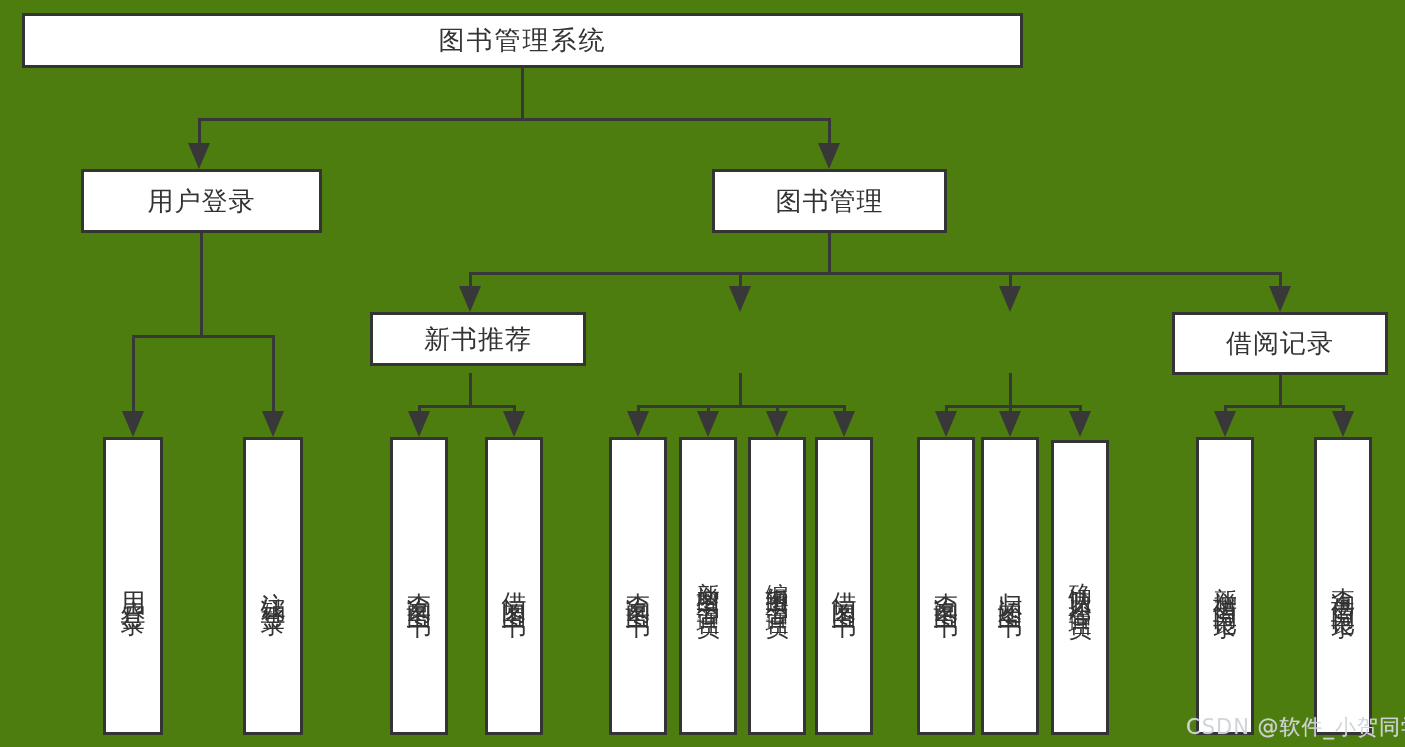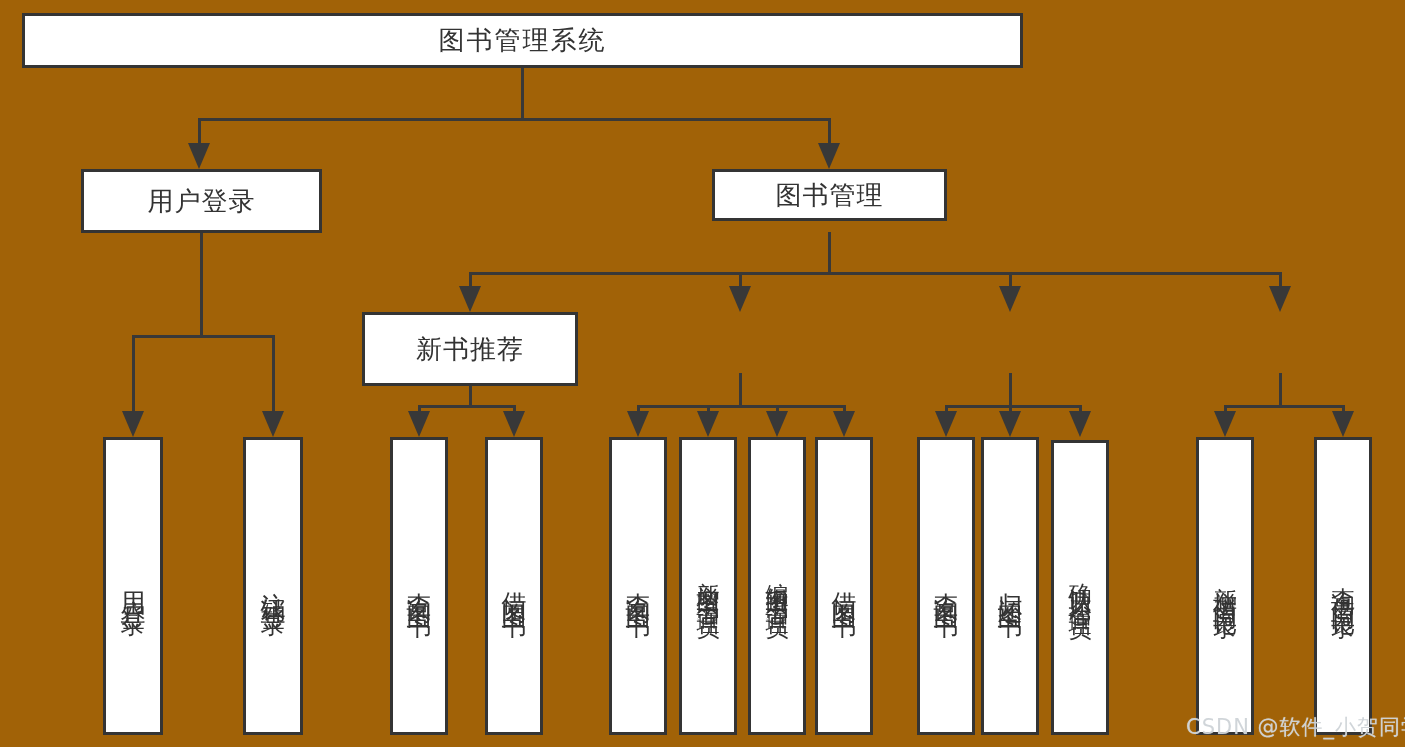--- a/index.html
+++ b/index.html
@@ -1,20 +1,20 @@
 <!DOCTYPE html>
 <html><head>
 <meta charset="utf-8">
 <style>
   html, body { margin: 0; padding: 0; background: #ffffff; }
   .canvas {
     position: relative;
     width: 1405px;
     height: 747px;
-    background: #a16207;
+    background: #4d7c0f;
     font-family: "DejaVu Sans", "Liberation Sans", sans-serif;
     color: #333333;
     overflow: hidden;
     text-decoration: underline;
   }
   .box {
     position: absolute;
     box-sizing: border-box;
     border: 3px solid #343434;
     background: #ffffff;
@@ -120,26 +120,29 @@
   <div class="arrow" style="left:1214px;top:411px"></div>
   <div class="arrow" style="left:1332px;top:411px"></div>
 
   <div class="box" style="left:22px;top:13px;width:1001px;height:55px">
     <span class="root-label">图书管理系统</span>
   </div>
 
   <div class="box" style="left:81px;top:169px;width:241px;height:64px">
     <span class="h-label">用户登录</span>
   </div>
-  <div class="box" style="left:712px;top:169px;width:235px;height:52px">
+  <div class="box" style="left:712px;top:169px;width:235px;height:64px">
     <span class="h-label">图书管理</span>
   </div>
 
-  <div class="box" style="left:362px;top:312px;width:216px;height:74px">
+  <div class="box" style="left:370px;top:312px;width:216px;height:54px">
     <span class="h-label">新书推荐</span>
+  </div>
+  <div class="box" style="left:1172px;top:312px;width:216px;height:63px">
+    <span class="h-label">借阅记录</span>
   </div>
 
   <div class="box v-box" style="left:103px;top:437px;width:60px;height:298px">
     <span>用户登录</span>
   </div>
   <div class="box v-box" style="left:243px;top:437px;width:60px;height:298px">
     <span>注销登录</span>
   </div>
 
   <div class="box v-box" style="left:390px;top:437px;width:58px;height:298px">

